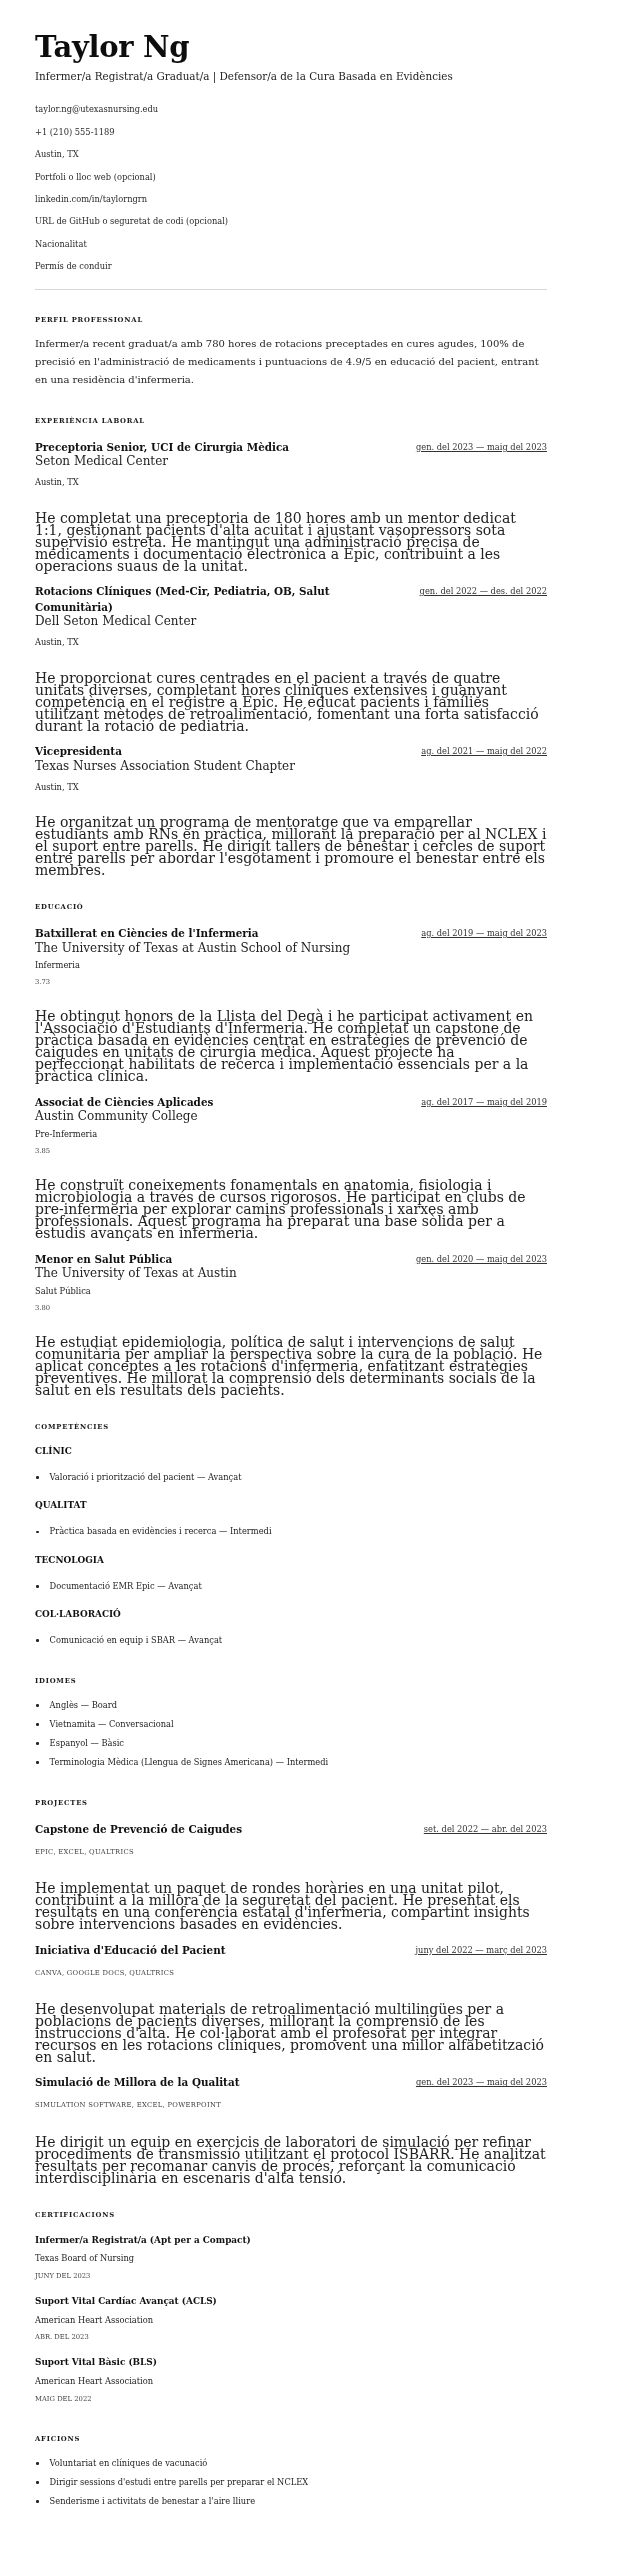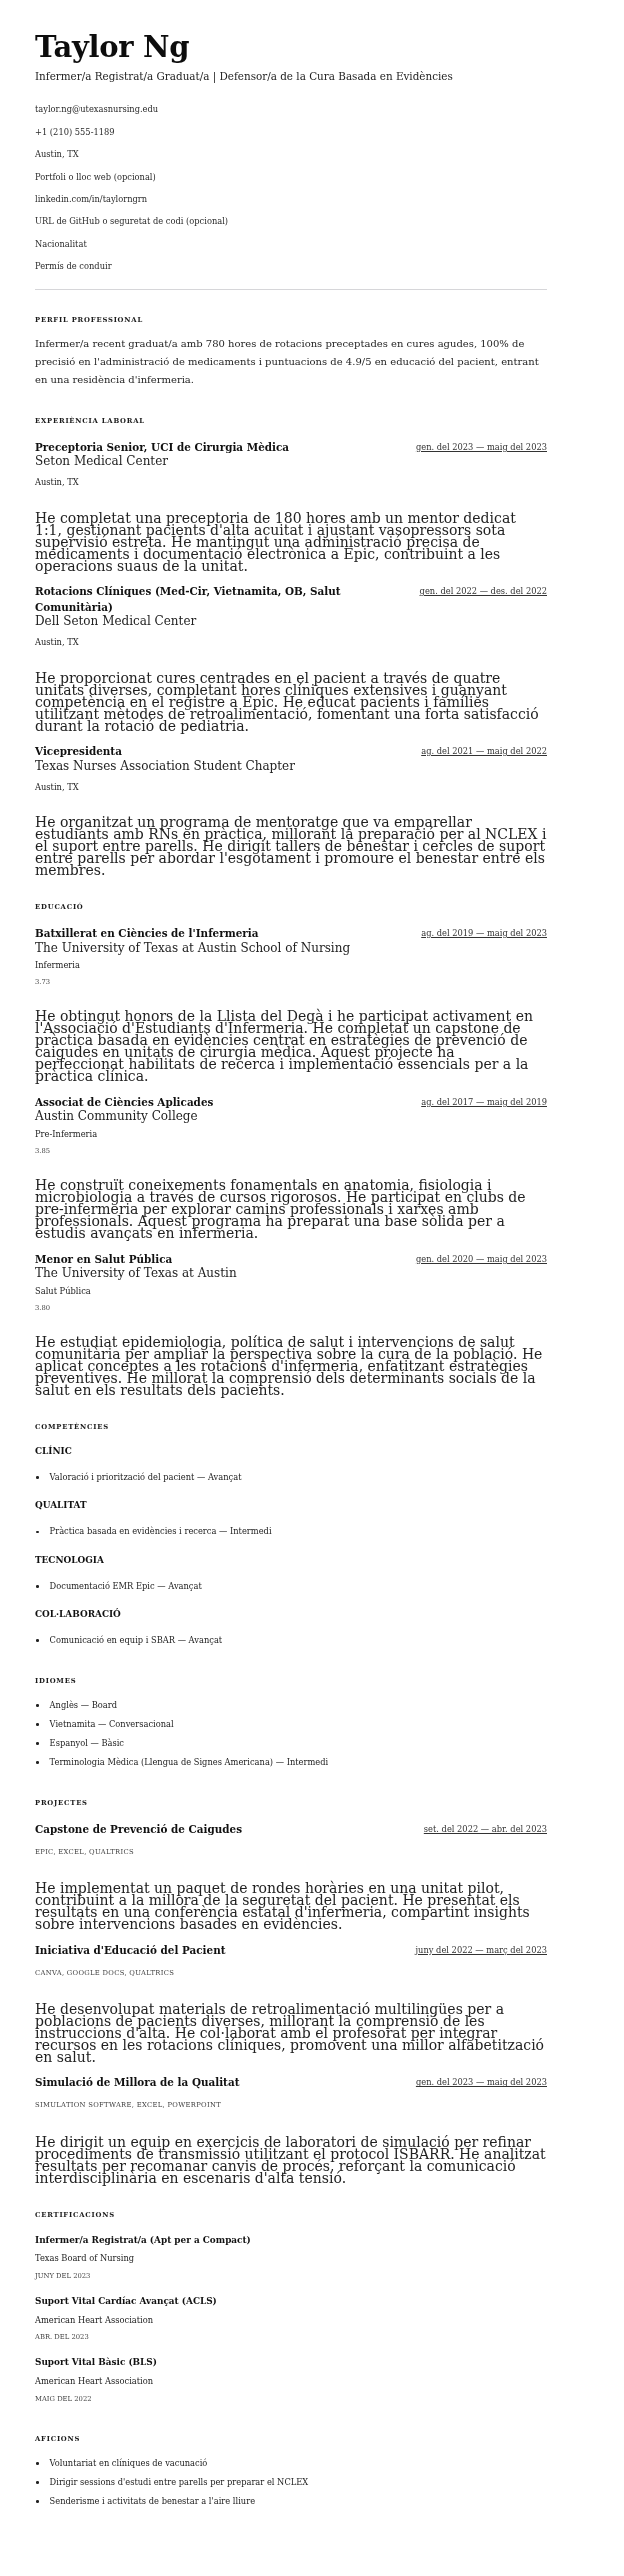--- a/index.html
+++ b/index.html
@@ -87,21 +87,21 @@
         <div class="entry-title">Preceptoria Senior, UCI de Cirurgia Mèdica</div>
         <div class="entry-date">gen. del 2023 — maig del 2023</div>
       </div>
       <div class="entry-org">Seton Medical Center</div>
       <div class="entry-loc">Austin, TX</div>
       <p class="entry-desc">He completat una preceptoria de 180 hores amb un mentor dedicat 1:1, gestionant pacients d'alta acuitat i ajustant vasopressors sota supervisió estreta. He mantingut una administració precisa de medicaments i documentació electrònica a Epic, contribuint a les operacions suaus de la unitat.</p>
     </div>
 
     <div class="entry">
       <div class="entry-head">
-        <div class="entry-title">Rotacions Clíniques (Med-Cir, Vietnamita, OB, Salut Comunitària)</div>
+        <div class="entry-title">Rotacions Clíniques (Med-Cir, Pediatria, OB, Salut Comunitària)</div>
         <div class="entry-date">gen. del 2022 — des. del 2022</div>
       </div>
       <div class="entry-org">Dell Seton Medical Center</div>
       <div class="entry-loc">Austin, TX</div>
       <p class="entry-desc">He proporcionat cures centrades en el pacient a través de quatre unitats diverses, completant hores clíniques extensives i guanyant competència en el registre a Epic. He educat pacients i famílies utilitzant mètodes de retroalimentació, fomentant una forta satisfacció durant la rotació de pediatria.</p>
     </div>
 
     <div class="entry">
       <div class="entry-head">
         <div class="entry-title">Vicepresidenta</div>

